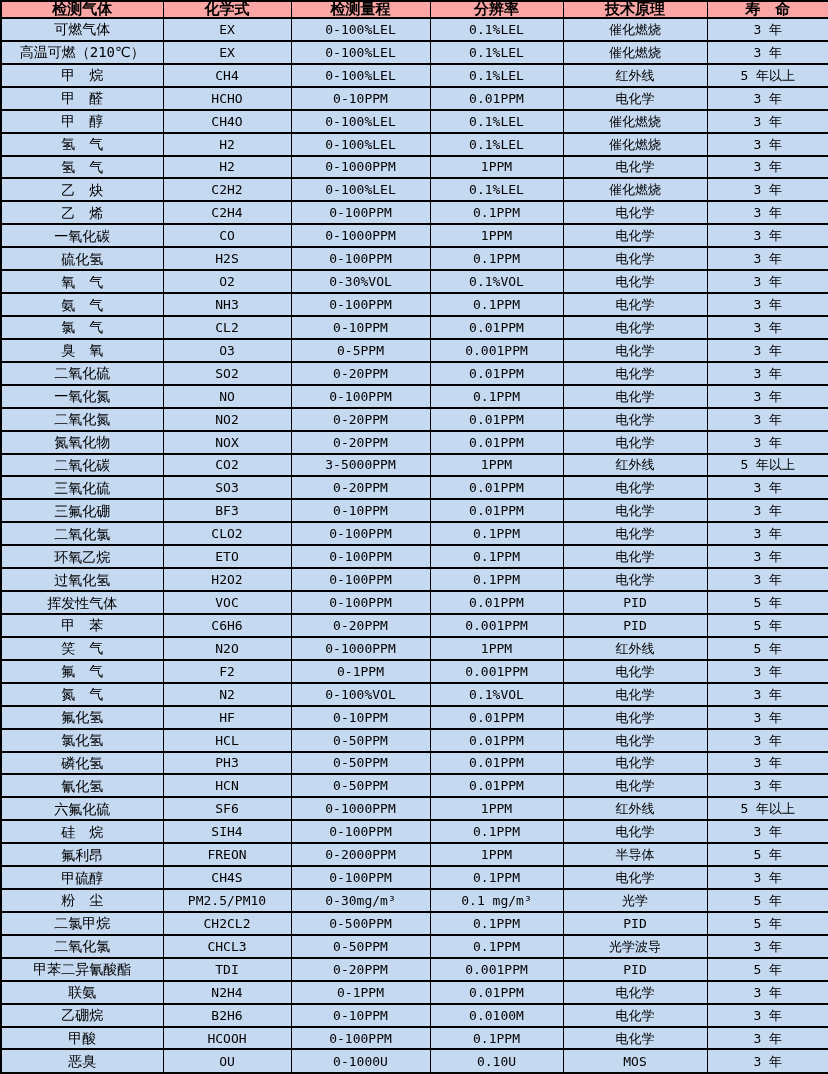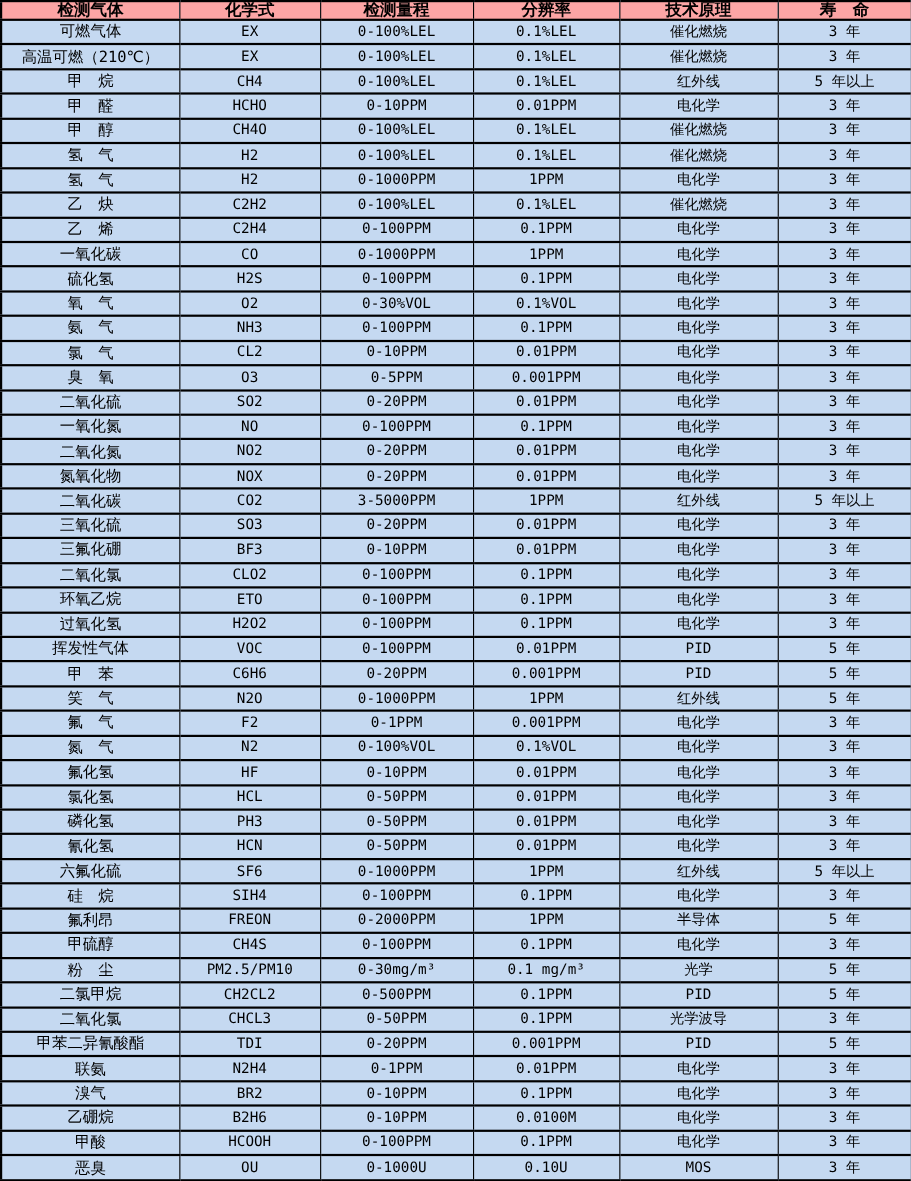--- a/index.html
+++ b/index.html
@@ -410,28 +410,20 @@
       </tr>
       <tr>
         <td>联氨</td>
         <td>N2H4</td>
         <td>0-1PPM</td>
         <td>0.01PPM</td>
         <td>电化学</td>
         <td>3 年</td>
       </tr>
       <tr>
-        <td>溴气</td>
-        <td>BR2</td>
-        <td>0-10PPM</td>
-        <td>0.1PPM</td>
-        <td>电化学</td>
-        <td>3 年</td>
-      </tr>
-      <tr>
         <td>乙硼烷</td>
         <td>B2H6</td>
         <td>0-10PPM</td>
         <td>0.0100M</td>
         <td>电化学</td>
         <td>3 年</td>
       </tr>
       <tr>
         <td>甲酸</td>
         <td>HCOOH</td>

